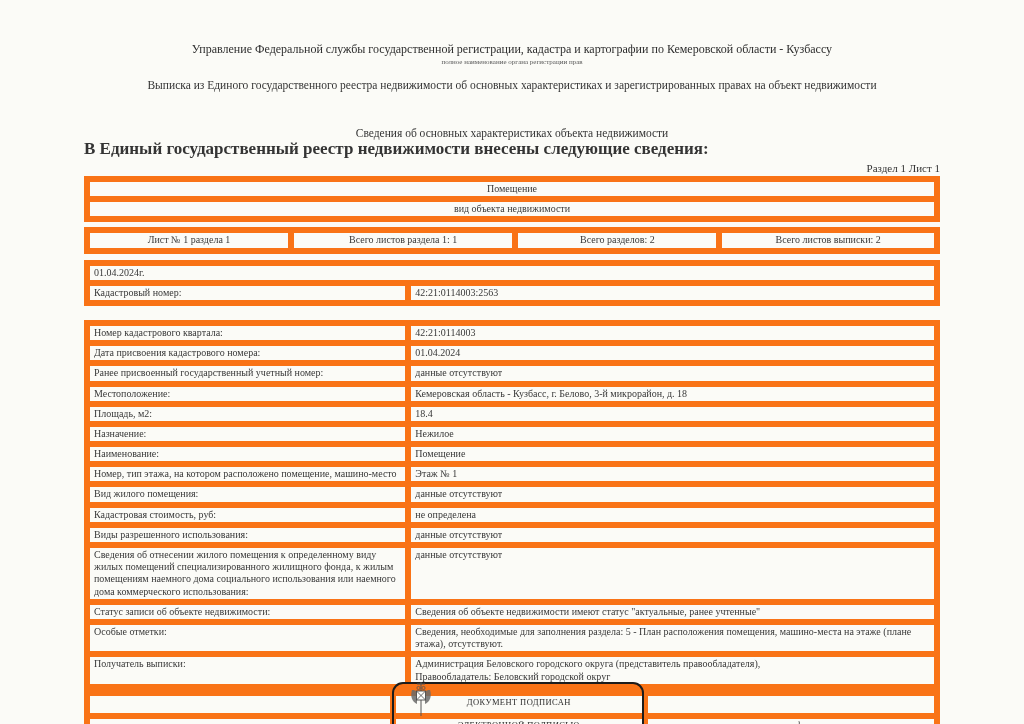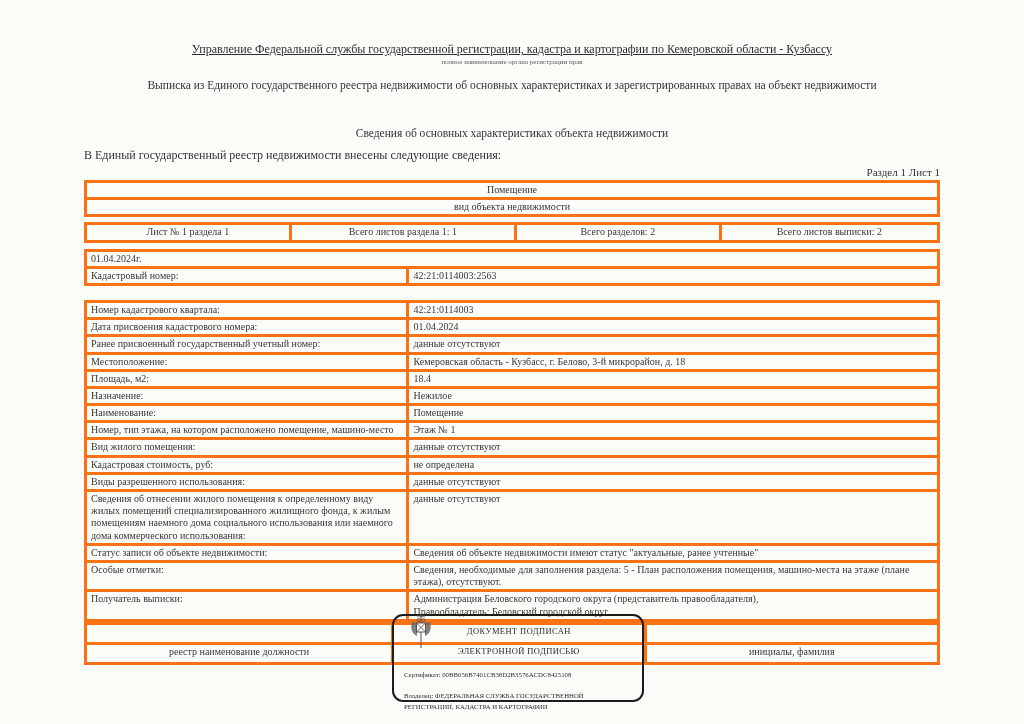--- a/index.html
+++ b/index.html
@@ -2,30 +2,30 @@
 <html><head>
 <meta charset="utf-8">
 <style>
   html,body{margin:0;padding:0;background:#ffffff;}
   .page{
     width:1024px;height:724px;position:relative;overflow:hidden;
     background:#fbfbf7;
     font-family:"Liberation Serif", serif;
     color:#343434;
   }
-  .hdr-title{padding-top:42px;text-align:center;font-size:12px;text-decoration:underline;color:#2e2e2e;}
+  .hdr-title{padding-top:42px;text-align:center;font-size:12px;color:#2e2e2e;}
   .hdr-note{text-align:center;font-size:7px;color:#5a5a5a;margin-top:1px;}
   .hdr-doc{text-align:center;font-size:11.5px;margin-top:13px;}
   .hdr-sec{text-align:center;font-size:11.5px;margin-top:36px;}
   .content{margin:0 84px;}
-  .hdr-intro{font-size:12px;margin-top:9px;}
+  .hdr-intro{font-size:17px;font-weight:bold;}
   .hdr-sheet{text-align:right;font-size:11px;margin-top:3px;}
   table.tbl{width:100%;border-collapse:collapse;table-layout:fixed;}
   table.tbl td{
-    border:3px solid #f97316;font-size:10px;line-height:1.22;
+    border:6px solid #f97316;font-size:10px;line-height:1.22;
     padding:1px 4px;vertical-align:top;color:#383838;
   }
   .center{text-align:center;}
   .blockA{margin-top:2px;}
   .blockB{margin-top:5px;}
   .blockCD{margin-top:6px;}
   .blockE{margin-top:14px;}
   td.val{white-space:pre-line;}
   .sig-wrap{position:relative;}
   .sig-tbl td{height:15px;font-size:10px;text-align:center;vertical-align:middle;color:#3a3a3a;}

